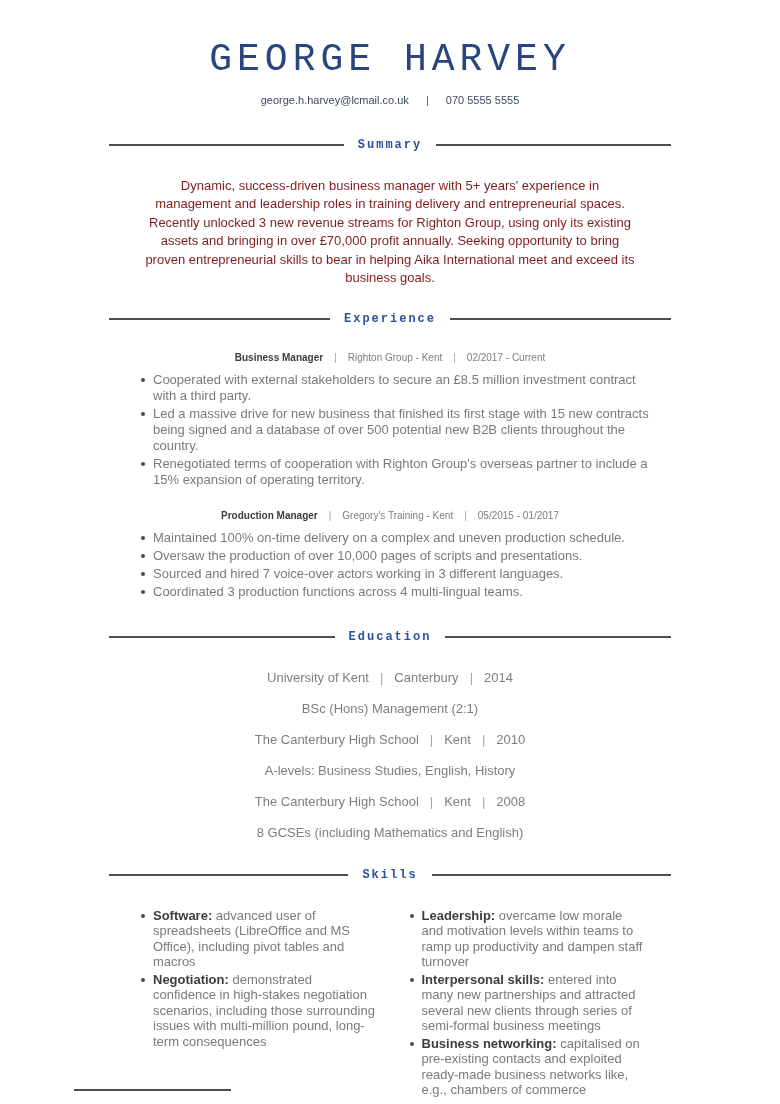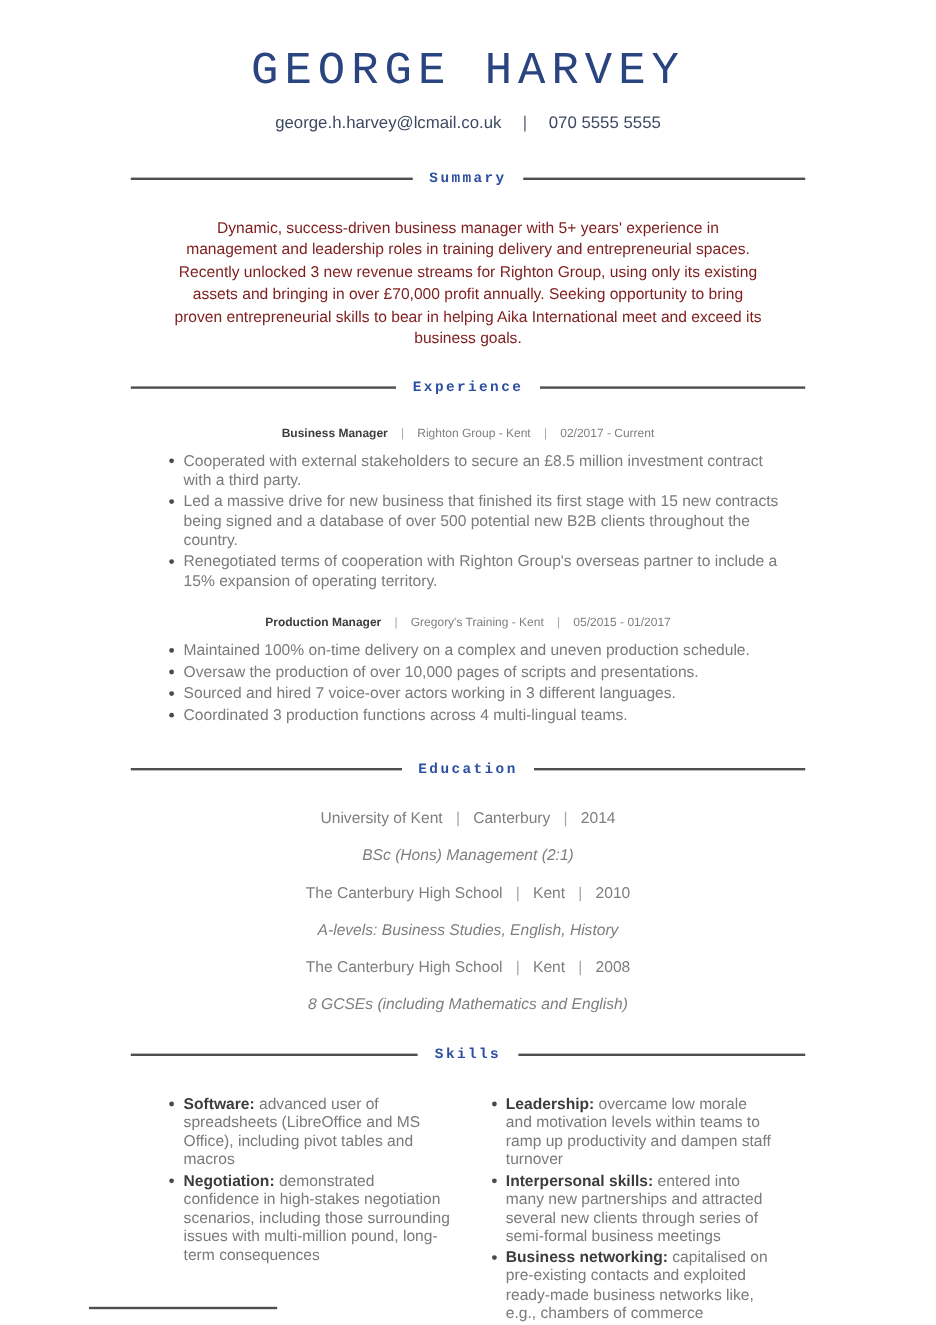--- a/index.html
+++ b/index.html
@@ -20,21 +20,21 @@
     font-family:"Liberation Mono",monospace;
     font-weight:normal;
     font-size:38px;
     letter-spacing:5px;
     color:#2a4480;
     line-height:1.05;
   }
   .contact-line{
     margin:14px 0 0 0;
     text-align:center;
-    font-size:14px;
+    font-size:11px;
     color:#3e4960;
   }
   .contact-line .c-sep{margin:0 14px;color:#5a6274;}
   
   .section-divider{
     display:flex;align-items:center;
     margin:0 35px;
   }
   .section-divider .rule{flex:1;height:2px;background:#4f4f4f;}
   .section-title{
@@ -87,21 +87,21 @@
     position:absolute;
     left:2px;top:6px;
     width:4px;height:4px;border-radius:50%;
     background:#4a4a4a;
   }
   .job-meta.second{margin-top:22px;}
   
   .edu-wrap{margin-top:26px;text-align:center;font-size:13px;color:#7e7e7e;}
   .edu-entry{margin-bottom:15px;}
   .edu-line{margin:0 0 8px 0;}
-  .edu-detail{margin:16px;font-style:italic;}
+  .edu-detail{margin:16px;}
   
   .skills-grid{
     display:grid;
     grid-template-columns:1fr 1fr;
     column-gap:30px;
     margin:26px 60px 0 65px;
   }
   .skills-grid ul.bullets{margin:0;line-height:15.5px;}
   .skill-label{font-weight:bold;color:#3d3d3d;}
   

